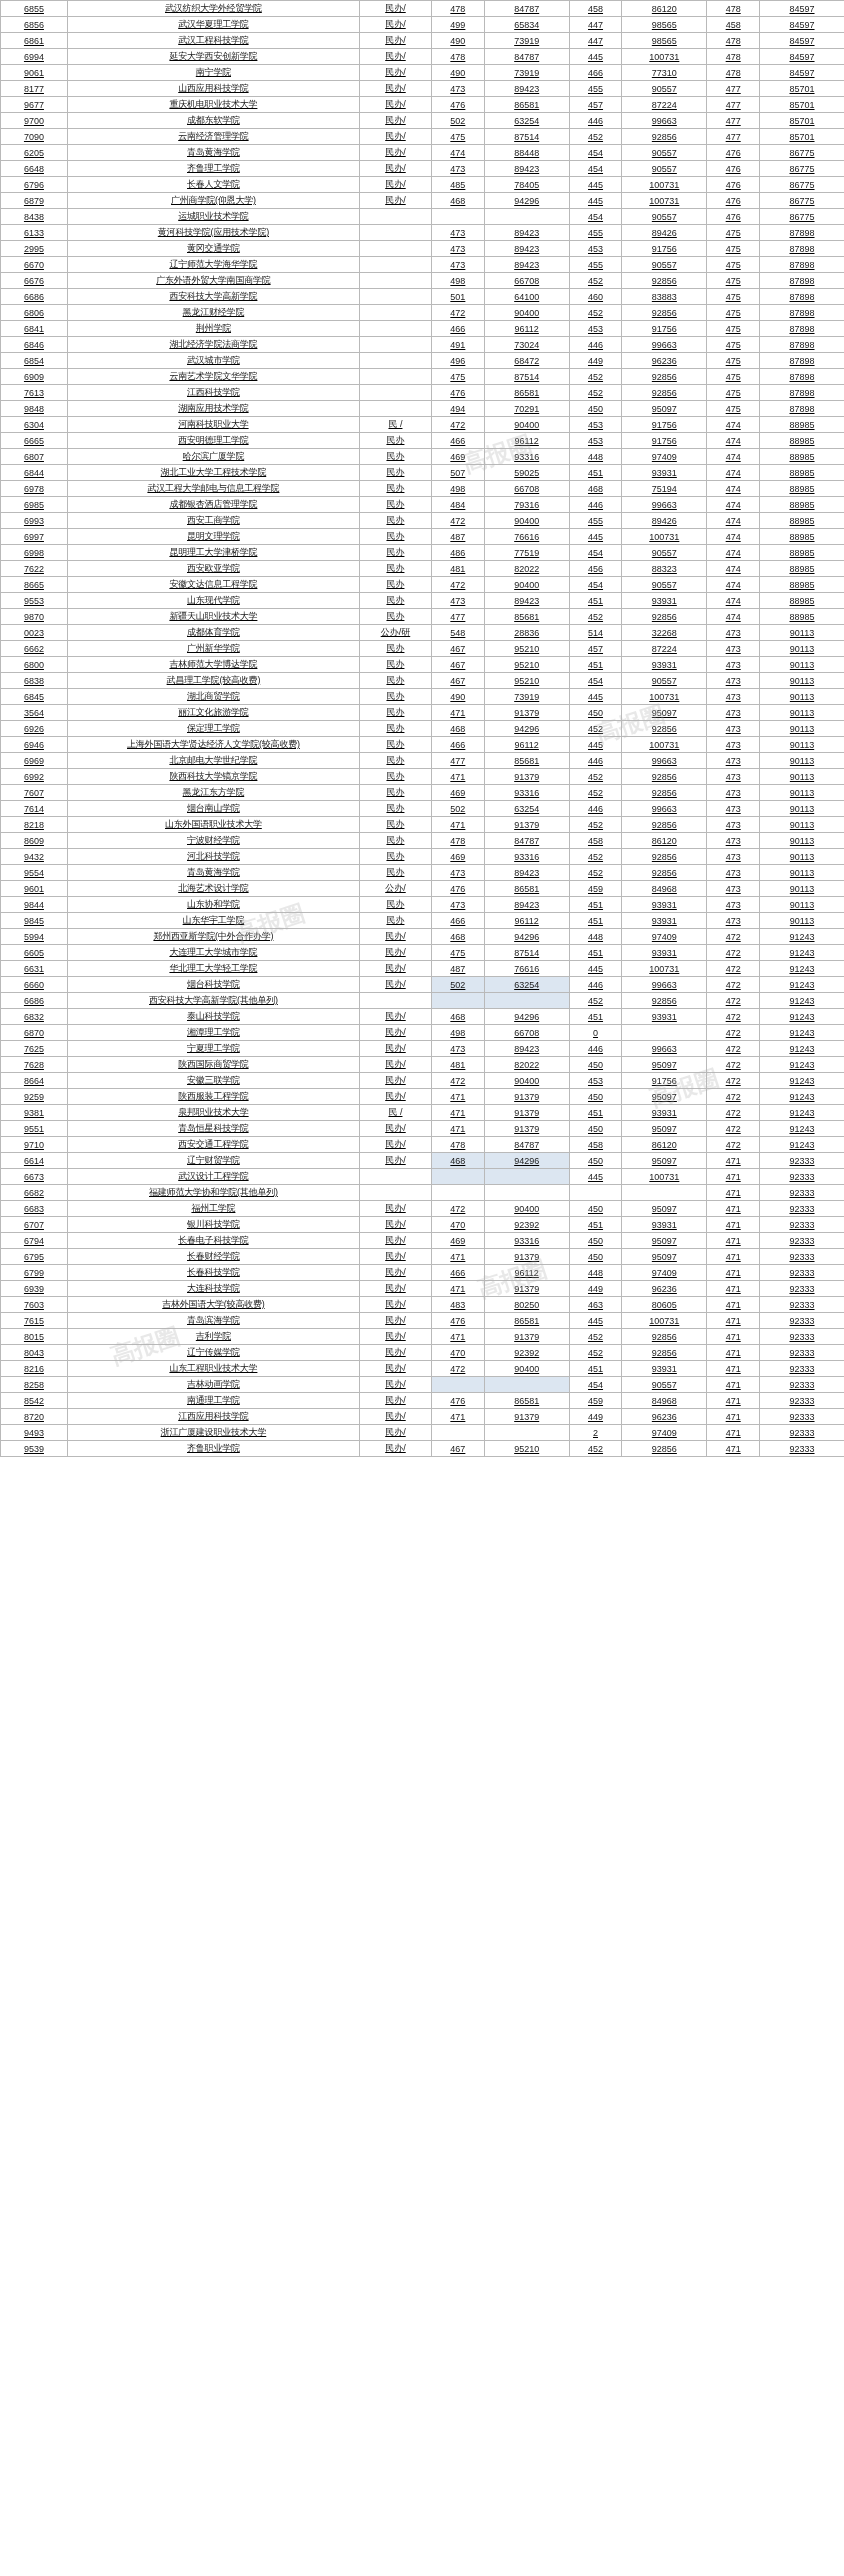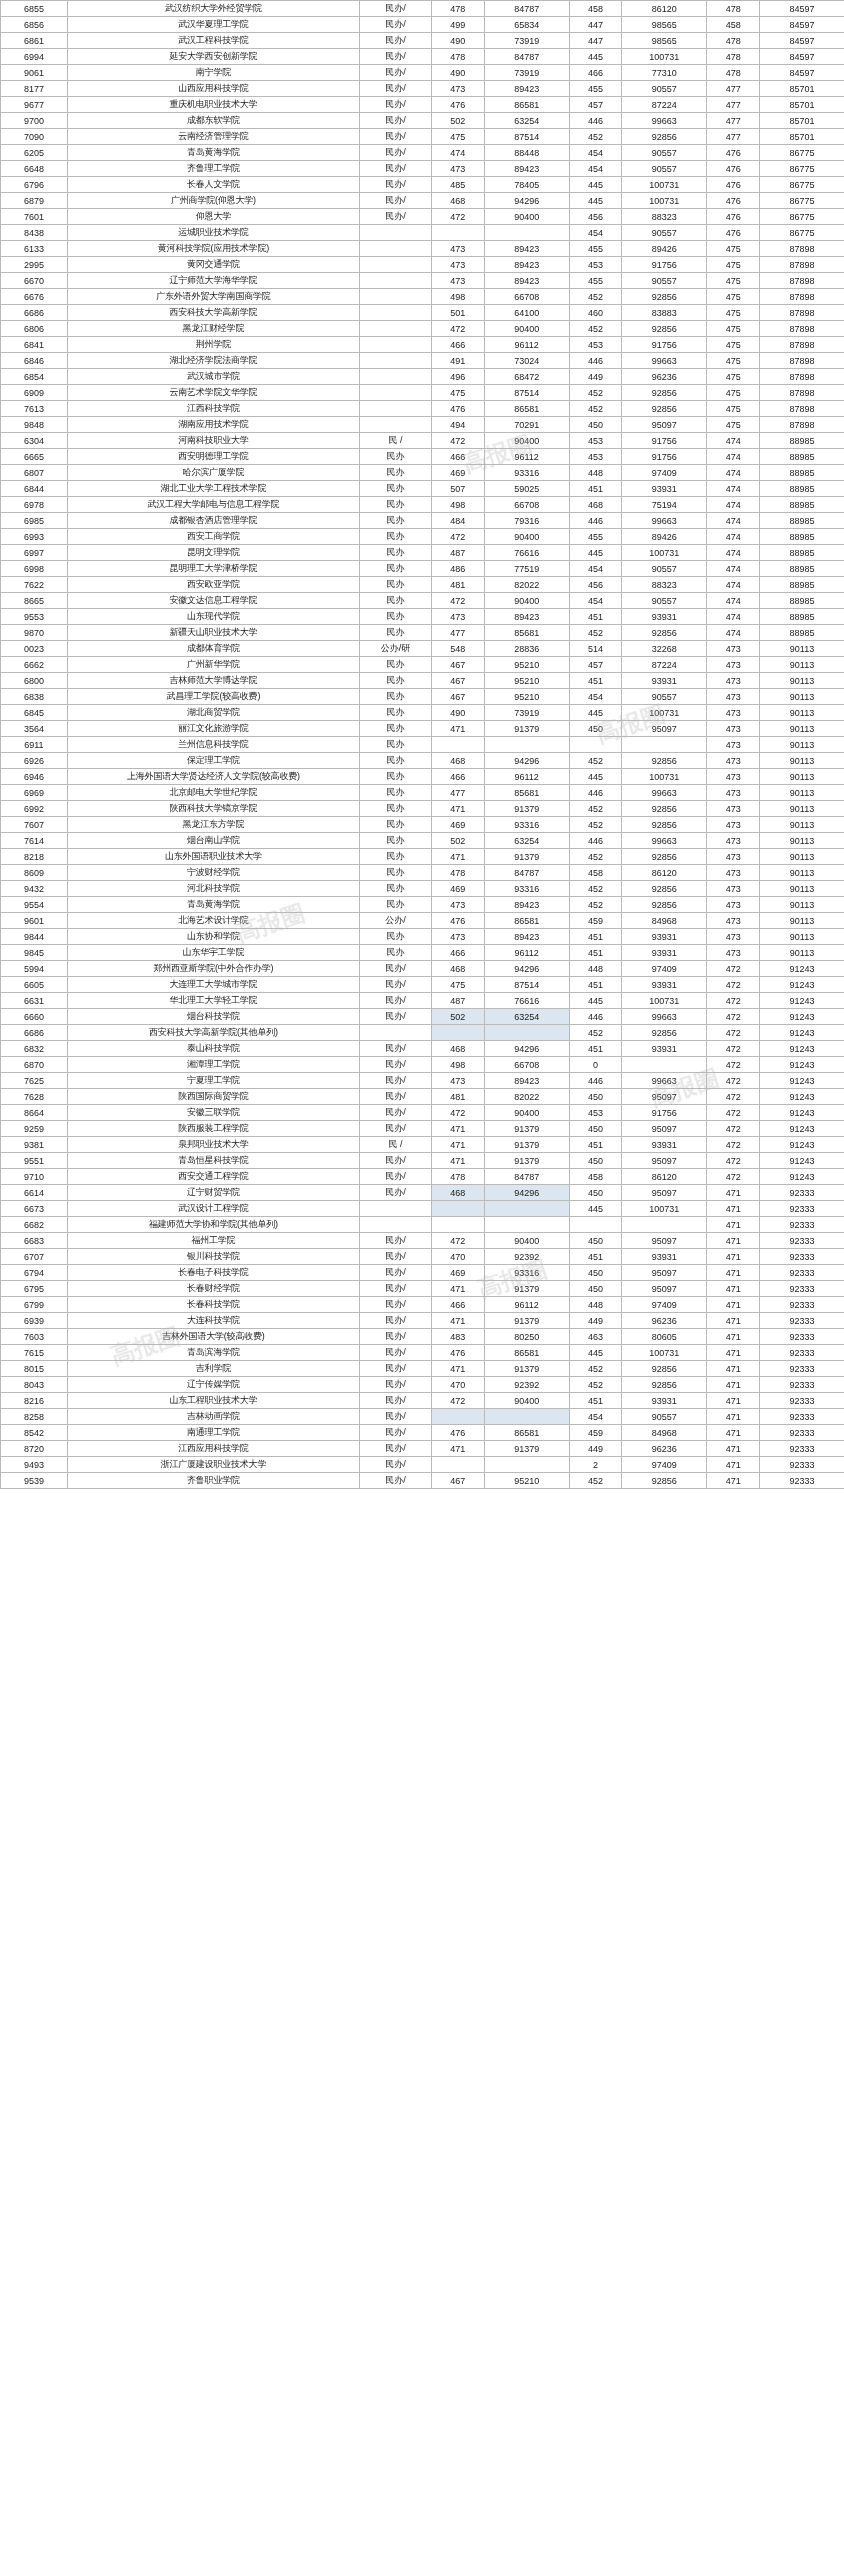--- a/index.html
+++ b/index.html
@@ -1,17 +1,17 @@
 <!DOCTYPE html>
 <html style="font-size:12.5px"><head>
 <meta charset="utf-8">
 <style>
   html,body{margin:0;padding:0;background:#ffffff;}
   body{font-family:"Liberation Sans","DejaVu Sans",sans-serif;}
-  #sheet{width:845px;position:relative;}
+  #sheet{width:845px;position:relative;text-decoration:underline;}
   table{border-collapse:collapse;width:845px;table-layout:fixed;}
   col.c0{width:52px;}
   col.c1{width:227px;}
   col.c2{width:56px;}
   col.c3{width:41px;}
   col.c4{width:66px;}
   col.c5{width:41px;}
   col.c6{width:66px;}
   col.c7{width:41px;}
   col.c8{width:66px;}
@@ -198,31 +198,20 @@
           <td class="name">广州商学院(仰恩大学)</td>
           <td>民办/</td>
           <td>468</td>
           <td>94296</td>
           <td>445</td>
           <td>100731</td>
           <td>476</td>
           <td>86775</td>
         </tr>
         <tr>
-          <td>7601</td>
-          <td class="name">仰恩大学</td>
-          <td>民办/</td>
-          <td>472</td>
-          <td>90400</td>
-          <td>456</td>
-          <td>88323</td>
-          <td>476</td>
-          <td>86775</td>
-        </tr>
-        <tr>
           <td>8438</td>
           <td class="name">运城职业技术学院</td>
           <td></td>
           <td></td>
           <td></td>
           <td>454</td>
           <td>90557</td>
           <td>476</td>
           <td>86775</td>
         </tr>
@@ -557,31 +546,20 @@
           <td>90113</td>
         </tr>
         <tr>
           <td>3564</td>
           <td class="name">丽江文化旅游学院</td>
           <td>民办</td>
           <td>471</td>
           <td>91379</td>
           <td>450</td>
           <td>95097</td>
-          <td>473</td>
-          <td>90113</td>
-        </tr>
-        <tr>
-          <td>6911</td>
-          <td class="name">兰州信息科技学院</td>
-          <td>民办</td>
-          <td></td>
-          <td></td>
-          <td></td>
-          <td></td>
           <td>473</td>
           <td>90113</td>
         </tr>
         <tr>
           <td>6926</td>
           <td class="name">保定理工学院</td>
           <td>民办</td>
           <td>468</td>
           <td>94296</td>
           <td>452</td>

